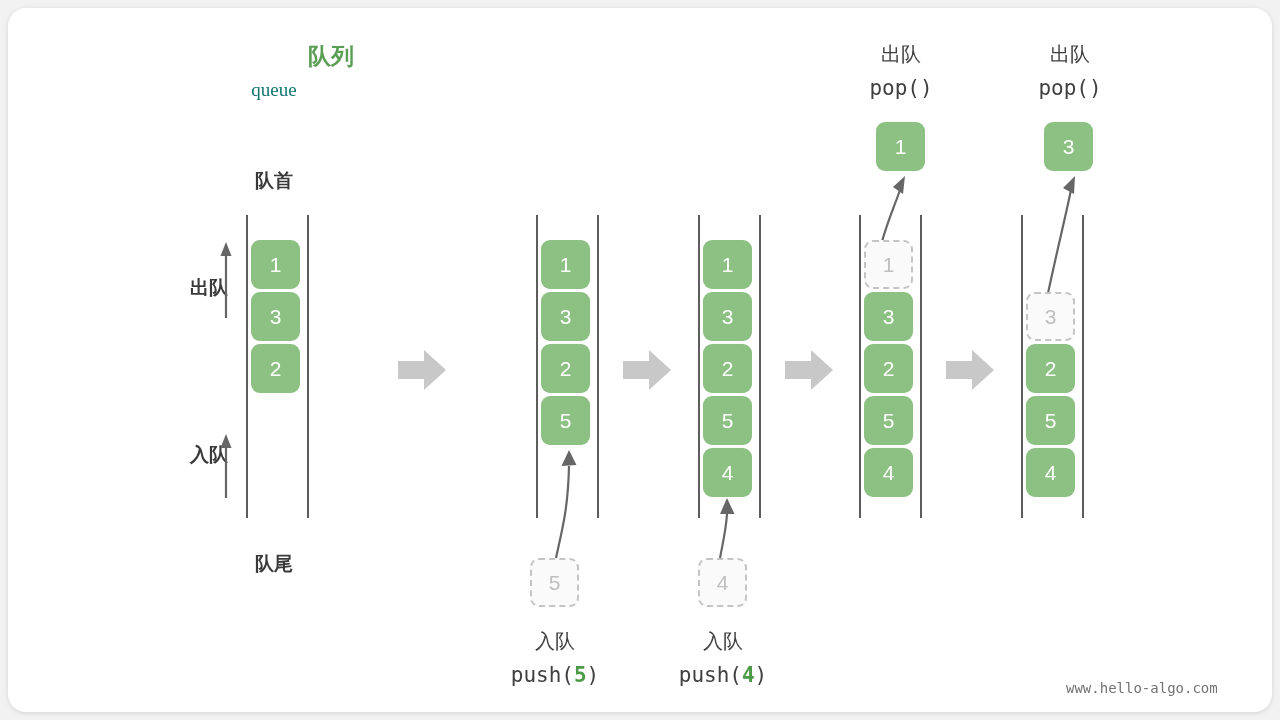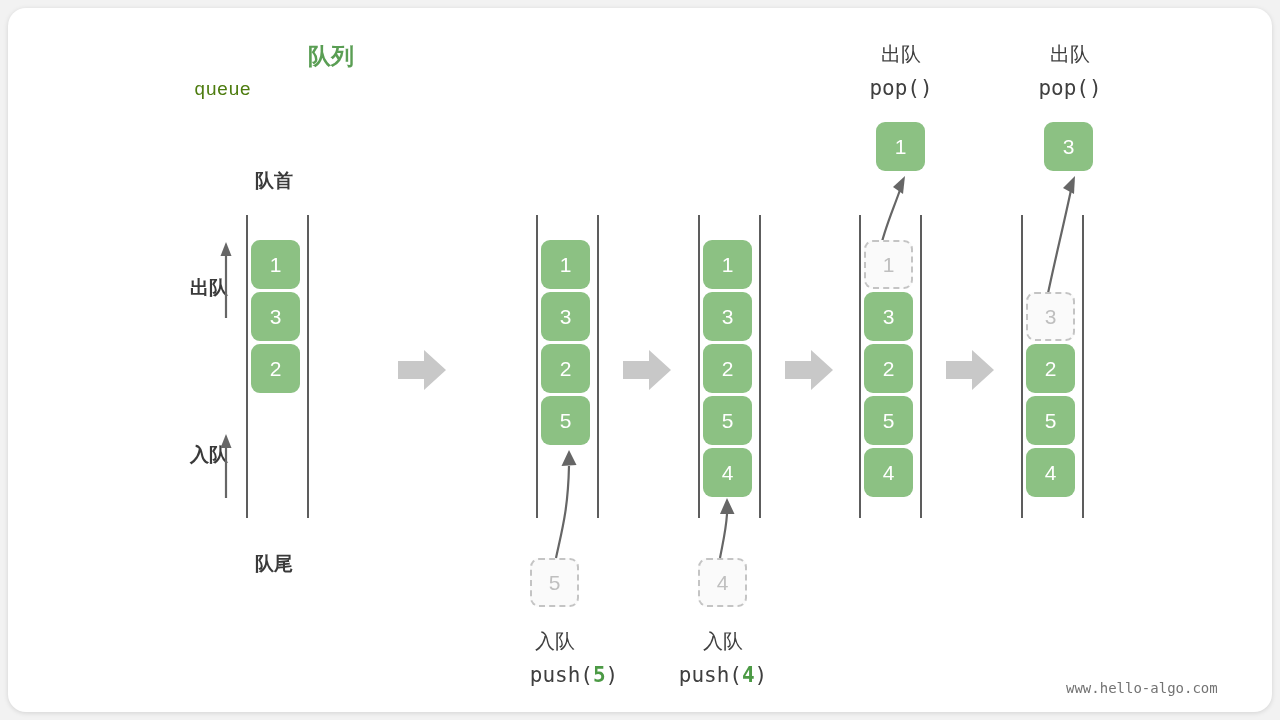--- a/index.html
+++ b/index.html
@@ -29,23 +29,24 @@
 
   
   .t-title-cn {
     font-size: 23px;
     font-weight: bold;
     color: #5a9e54;
     text-align: right;
     white-space: nowrap;
   }
   .t-title-en {
-    font-family: Liberation Mono, monospace;
+    font-family: Liberation Serif, serif;
     font-size: 19px;
-    color: #4d7c0f;
+    color: #0f766e;
+    text-align: center;
     white-space: nowrap;
   }
   .t-bold-cn {
     font-size: 19px;
     font-weight: bold;
     color: #3a3a3a;
     text-align: center;
     white-space: nowrap;
   }
   .t-op-cn {
@@ -141,21 +142,21 @@
     <div class="cell" style="left:533px; top:284px;">3</div>
     <div class="cell" style="left:533px; top:336px;">2</div>
     <div class="cell" style="left:533px; top:388px;">5</div>
 
     <div class="cell ghost" style="left:522px; top:550px;">5</div>
     <svg class="flowsvg" style="left:520px; top:430px;" width="80" height="125">
       <path d="M 28 120 C 34 92, 40 72, 41 28" stroke="#666666" stroke-width="2.2" fill="none"></path>
       <polygon points="41,12 33.5,28 48.5,27" fill="#666666"></polygon>
     </svg>
     <div class="abs t-op-cn" style="left:487px; top:620px; width:120px;">入队</div>
-    <div class="abs t-op-code" style="left:496px; top:655px; width:140px;"><span>push(</span><span class="num">5</span><span>)</span></div>
+    <div class="abs t-op-code" style="left:477px; top:655px; width:140px;"><span>push(</span><span class="num">5</span><span>)</span></div>
 
     <svg class="bigarrow" style="left:615px; top:340px;" width="50" height="44">
       <polygon points="0,13 26,13 26,2 48,22 26,42 26,31 0,31" fill="#c8c8c8"></polygon>
     </svg>
 
     <div class="rail" style="left:690px; top:207px; height:303px;"></div>
     <div class="rail" style="left:751px; top:207px; height:303px;"></div>
     <div class="cell" style="left:695px; top:232px;">1</div>
     <div class="cell" style="left:695px; top:284px;">3</div>
     <div class="cell" style="left:695px; top:336px;">2</div>

